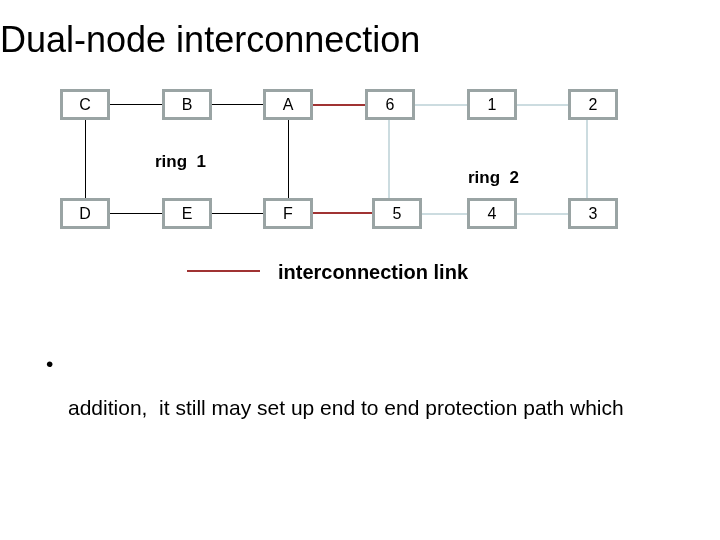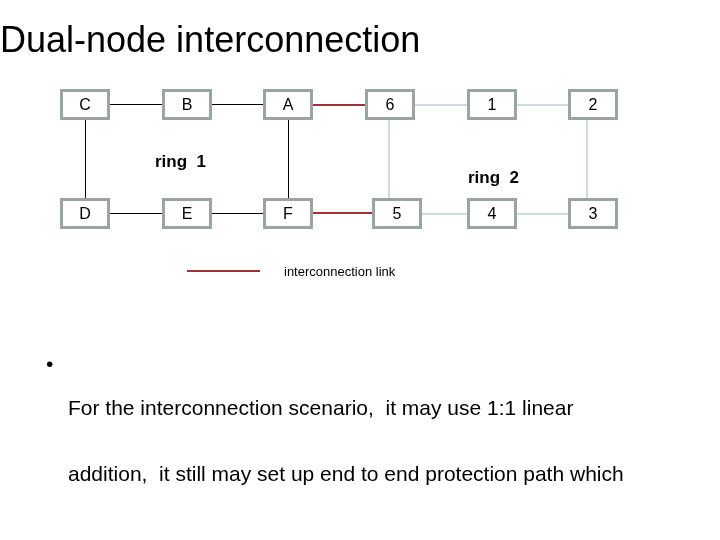--- a/index.html
+++ b/index.html
@@ -22,21 +22,21 @@
   .lk-black-v { width:1px;  background:#000000; }
   .lk-light-h { height:2px; background:#ccdce0; }
   .lk-light-v { width:2px;  background:#ccdce0; }
   .lk-red-h   { height:2px; background:#a03333; }
   .ring-label {
     position:absolute; font-weight:bold; font-size:17px; line-height:20px;
     white-space:pre;
   }
   .legend-line { position:absolute; left:187px; top:270px; width:73px; height:2px; background:#a03333; }
   .legend-label {
-    position:absolute; left:284px; top:263px; font-weight:normal; font-size:13px; line-height:18px;
+    position:absolute; left:278px; top:263px; font-weight:bold; font-size:20px; line-height:18px;
   }
   .bullet {
     position:absolute; left:46px; top:353px; font-size:21px; line-height:22px;
   }
   .body-text {
     position:absolute; left:68px; top:353px; font-size:21px; line-height:22px;
     white-space:pre; letter-spacing:0px;
   }
 </style>
 </head>
@@ -78,18 +78,17 @@
   <div class="link lk-light-v" style="left:586px; top:120px; height:78px;"></div>
 
   <div class="ring-label" style="left:155px; top:152px;">ring  1</div>
   <div class="ring-label" style="left:468px; top:168px;">ring  2</div>
 
   <div class="legend-line"></div>
   <div class="legend-label">interconnection link</div>
 
   <div class="bullet">•</div>
   <div class="body-text">
-    <div>For the interconnection scenario,  it may use 1:1 linear</div>
     <div>addition,  it still may set up end to end protection path which</div>
     
   </div>
 
 </div>
 
 </body></html>

